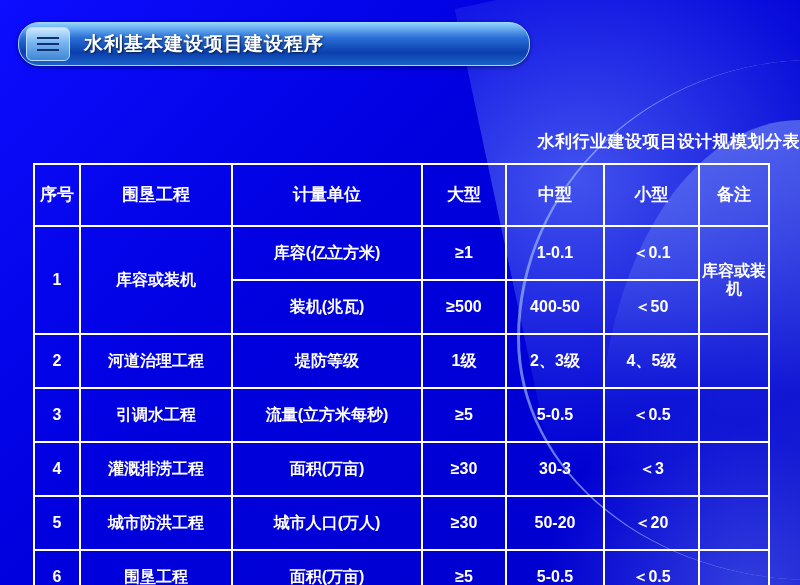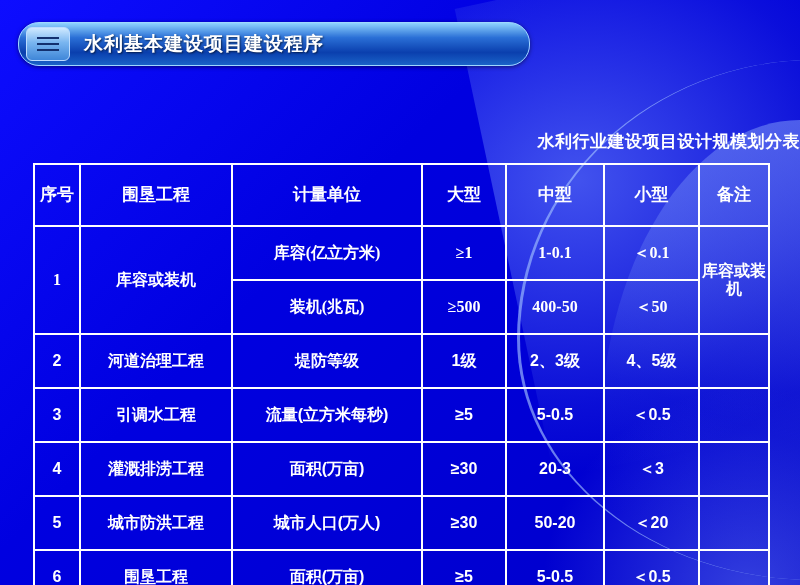--- a/index.html
+++ b/index.html
@@ -164,21 +164,21 @@
   table.data td {
     height: 48px;
   }
   .col-seq   { width: 46px; }
   .col-proj  { width: 152px; }
   .col-unit  { width: 190px; }
   .col-large { width: 84px; }
   .col-mid   { width: 98px; }
   .col-small { width: 95px; }
   .col-note  { width: 70px; }
-  .tall-row td { height: 34px; font-family: Liberation Serif, serif; }
+  .tall-row td { height: 34px; }
   .note-cell { font-size: 15px; line-height: 1.25; }
 </style>
 </head>
 <body>
 
 <div class="slide">
 
   <div class="swoosh swoosh-a"></div>
   <div class="swoosh swoosh-b"></div>
   <div class="swoosh swoosh-c"></div>
@@ -252,21 +252,21 @@
           <td>5-0.5</td>
           <td>＜0.5</td>
           <td></td>
         </tr>
 
         <tr>
           <td>4</td>
           <td>灌溉排涝工程</td>
           <td>面积(万亩)</td>
           <td>≥30</td>
-          <td>20-3</td>
+          <td>30-3</td>
           <td>＜3</td>
           <td></td>
         </tr>
 
         <tr>
           <td>5</td>
           <td>城市防洪工程</td>
           <td>城市人口(万人)</td>
           <td>≥30</td>
           <td>50-20</td>

